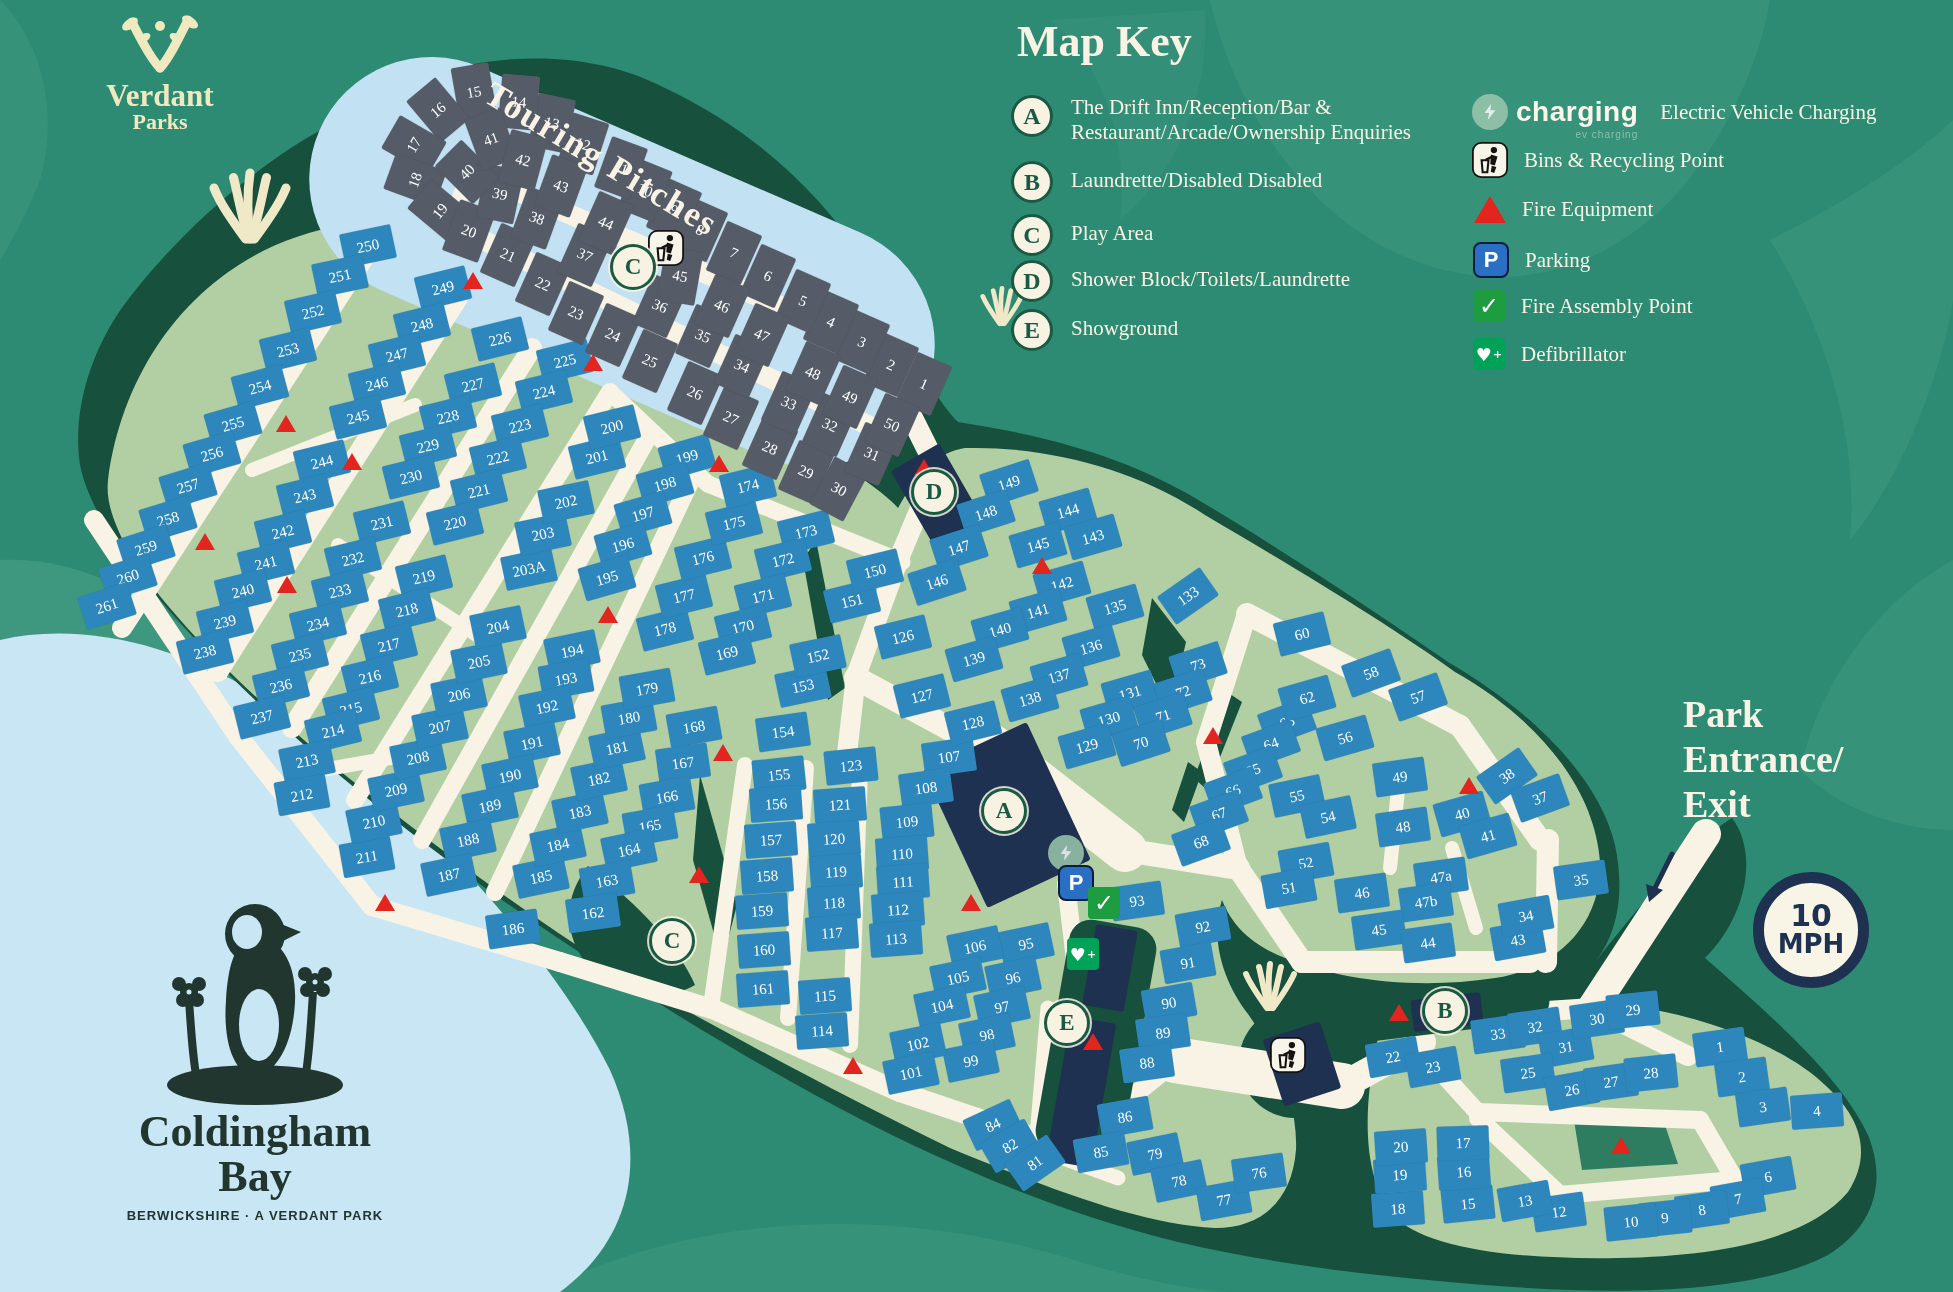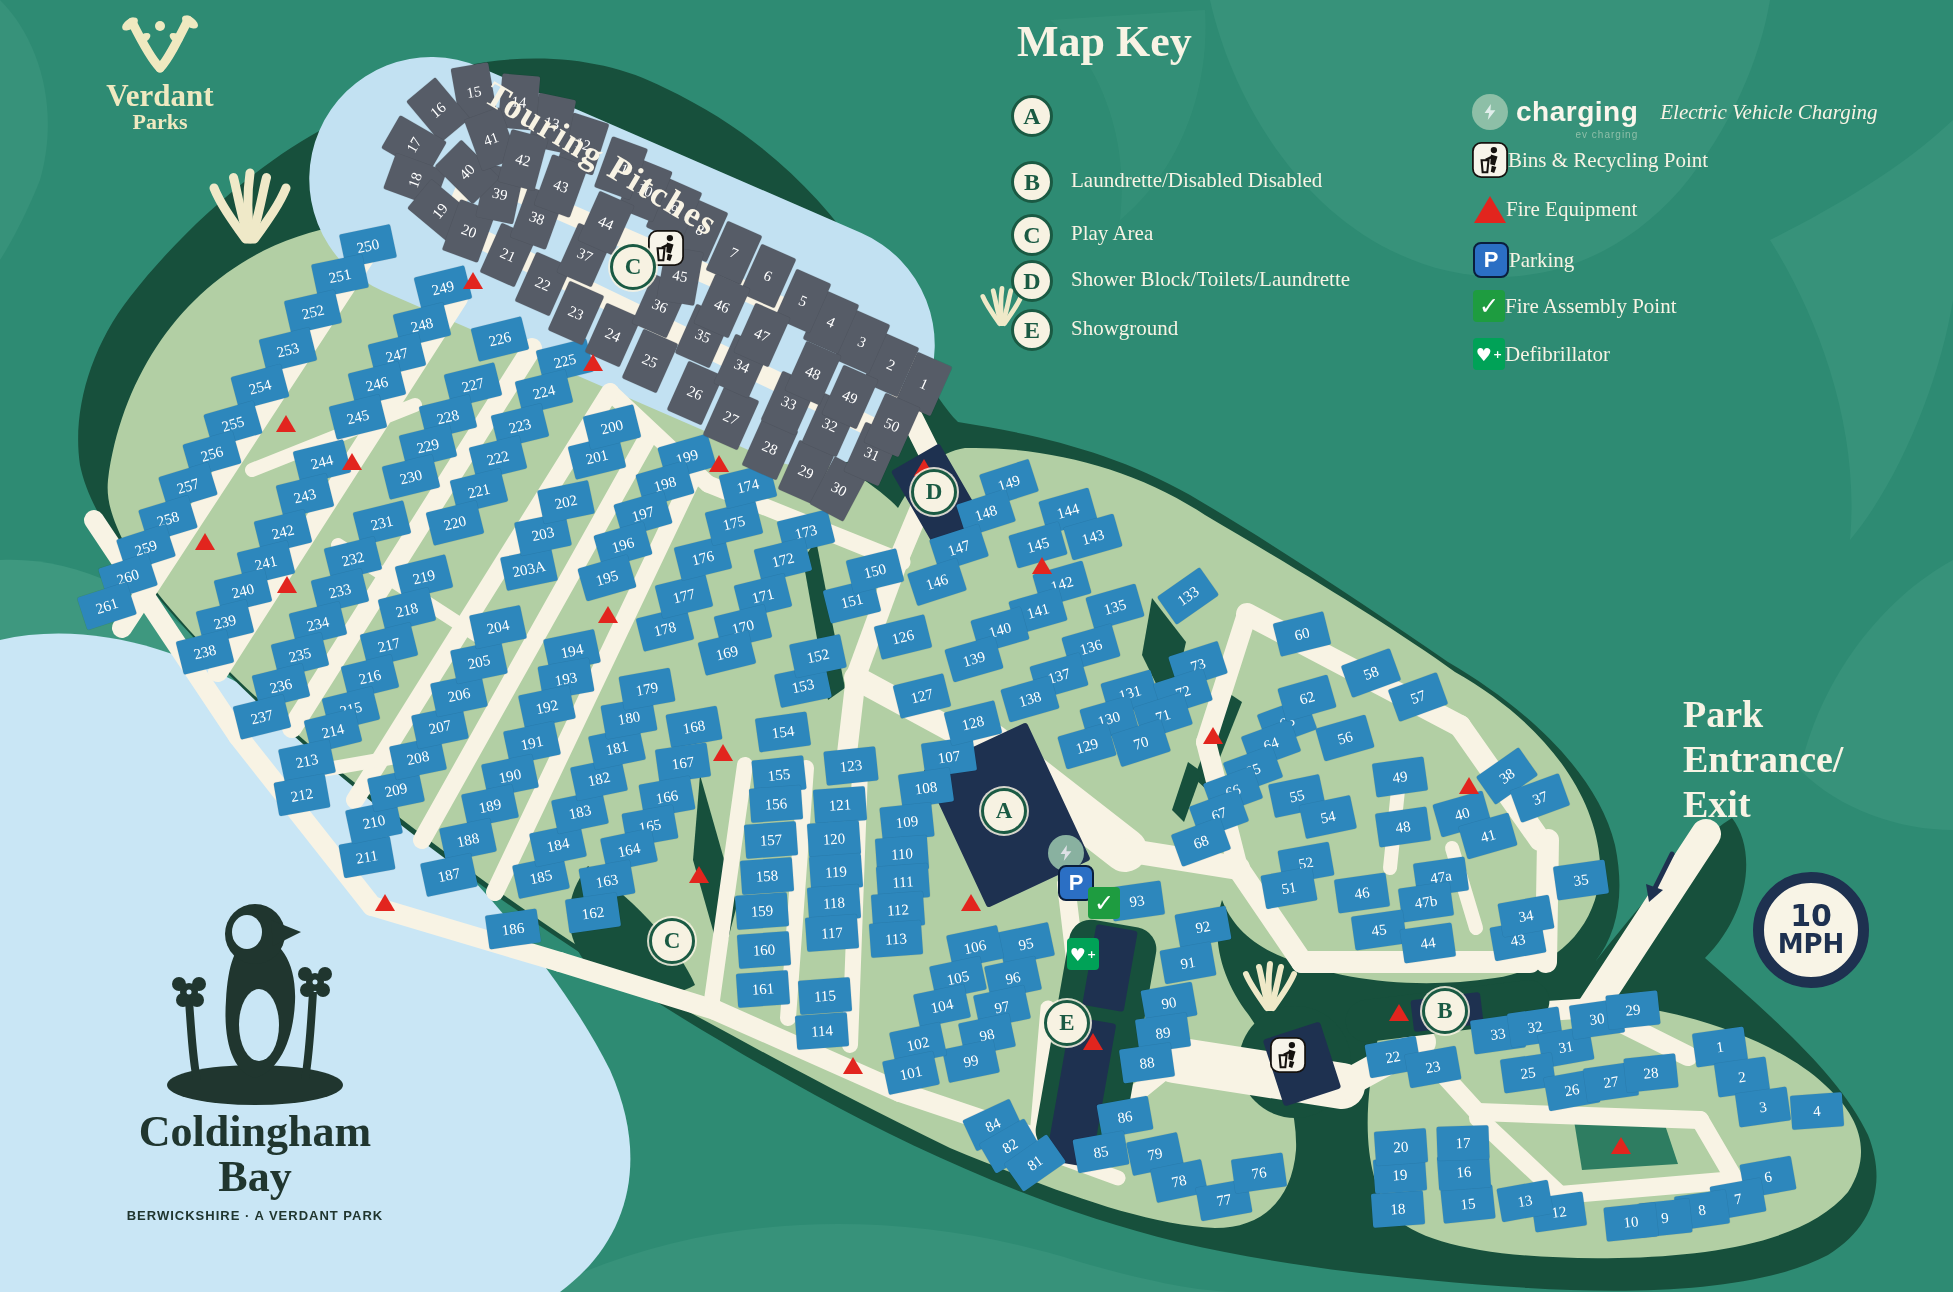--- a/index.html
+++ b/index.html
@@ -45,21 +45,21 @@
   #speed-sign .v{font-size:30px;font-weight:bold;line-height:1;}
   #speed-sign .u{font-size:26px;font-weight:bold;line-height:1.05;}
   
   #mapkey-title{position:absolute;left:1017px;top:16px;font:bold 44px "Liberation Serif",serif;}
   .key-row{position:absolute;display:flex;align-items:flex-start;}
   .key-circ{width:42px;height:42px;border-radius:50%;background:#F7F2E2;border:3px solid #1A5A43;
     box-sizing:border-box;display:flex;align-items:center;justify-content:center;
     color:#1A5A43;font:bold 24px "Liberation Serif",serif;flex:0 0 auto;}
   .key-text{margin-left:18px;font:21px "Liberation Serif",serif;color:#F8F3E4;padding-top:7px;}
   .leg-row{position:absolute;display:flex;align-items:center;}
-  .leg-text{font:21px "Liberation Serif",serif;color:#F8F3E4;}
+  .leg-text{margin-left:16px;font:21px "Liberation Serif",serif;color:#F8F3E4;}
   .fire-leg{width:0;height:0;border-left:16px solid transparent;border-right:16px solid transparent;
             border-bottom:27px solid #E2251E;}
   #connekt{display:flex;align-items:center;}
   #connekt .word{font:bold 28px "Liberation Sans",sans-serif;color:#FAF6EC;letter-spacing:.5px;margin-left:8px;position:relative;}
   #connekt .sub{position:absolute;right:0;bottom:-12px;font:10px "Liberation Sans",sans-serif;color:#8FBFA9;font-weight:normal;letter-spacing:1px;}
   
   #verdant{position:absolute;left:70px;top:14px;width:180px;text-align:center;color:#EFE9C0;}
   #verdant .t1{font:bold 31px "Liberation Serif",serif;line-height:1;}
   #verdant .t2{font:bold 22px "Liberation Serif",serif;line-height:1;}
   
@@ -631,20 +631,22 @@
       </g>
     </svg>
     <div class="t1">Verdant</div>
     <div class="t2">Parks</div>
   </div>
 
   <div id="mapkey-title" class="cream">Map Key</div>
 
   <div class="key-row" style="left:1011px;top:95px;">
     <div class="key-circ">A</div>
+    <div class="key-text pre" style="padding-top:0;">The Drift Inn/Reception/Bar &amp;
+Restaurant/Arcade/Ownership Enquiries</div>
   </div>
   <div class="key-row" style="left:1011px;top:161px;">
     <div class="key-circ">B</div>
     <div class="key-text">Laundrette/Disabled Disabled</div>
   </div>
   <div class="key-row" style="left:1011px;top:214px;">
     <div class="key-circ">C</div>
     <div class="key-text">Play Area</div>
   </div>
   <div class="key-row" style="left:1011px;top:260px;">
@@ -660,21 +662,21 @@
     <div id="connekt">
       <div class="ev-circ">
         <svg width="18" height="18" viewBox="0 0 20 20">
             <path d="M11 1 L4 11 H9 L7.5 19 L16 8 H10.5 Z" fill="#fff"></path>
           </svg>
       </div>
       <div class="word"><span>charging</span>
         <span class="sub">ev charging</span>
       </div>
     </div>
-    <div class="leg-text" style="margin-left:22px;font-style:italic;">Electric Vehicle Charging</div>
+    <div class="leg-text" style="margin-left:22px;">Electric Vehicle Charging</div>
   </div>
   <div class="leg-row" style="left:1472px;top:142px;">
     <span class="bins-box">
       <svg width="36" height="36" viewBox="0 0 24 24">
           <rect x="0.6" y="0.6" width="22.8" height="22.8" rx="5.5" fill="#F7F4EA" stroke="#15120F" stroke-width="1.2"></rect>
           <circle cx="14.6" cy="5.4" r="2.1" fill="#15120F"></circle>
           <path d="M12.6 8.4 L17 9.6 L15.2 15.6 L12.2 14.8 Z" fill="#15120F"></path>
           <path d="M12.9 9.2 L8.8 11.2 L9.4 12.5 L13.3 10.9 Z" fill="#15120F"></path>
           <path d="M6.4 12.2 L11 12.2 L10.2 20.2 L7.1 20.2 Z" fill="none" stroke="#15120F" stroke-width="1.4"></path>
           <path d="M13.2 15.8 L16.2 16.6 L14.8 20.6 L12.5 19.9 Z" fill="#15120F"></path>

